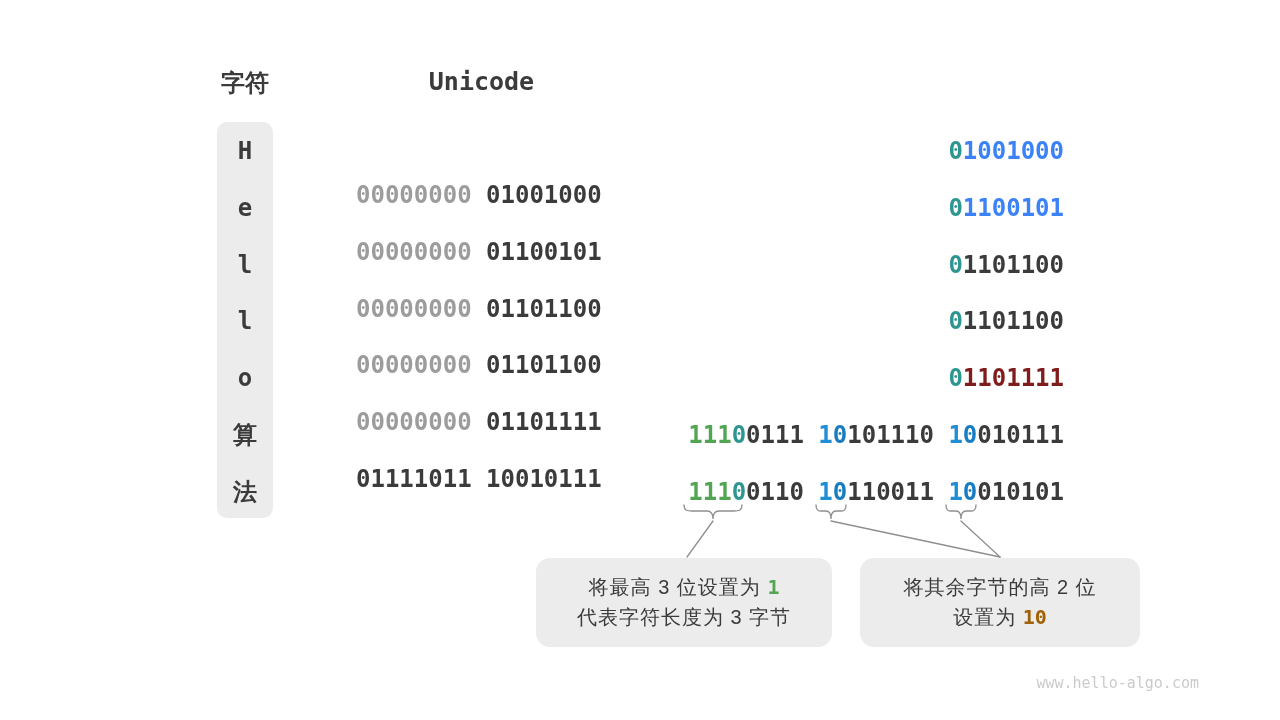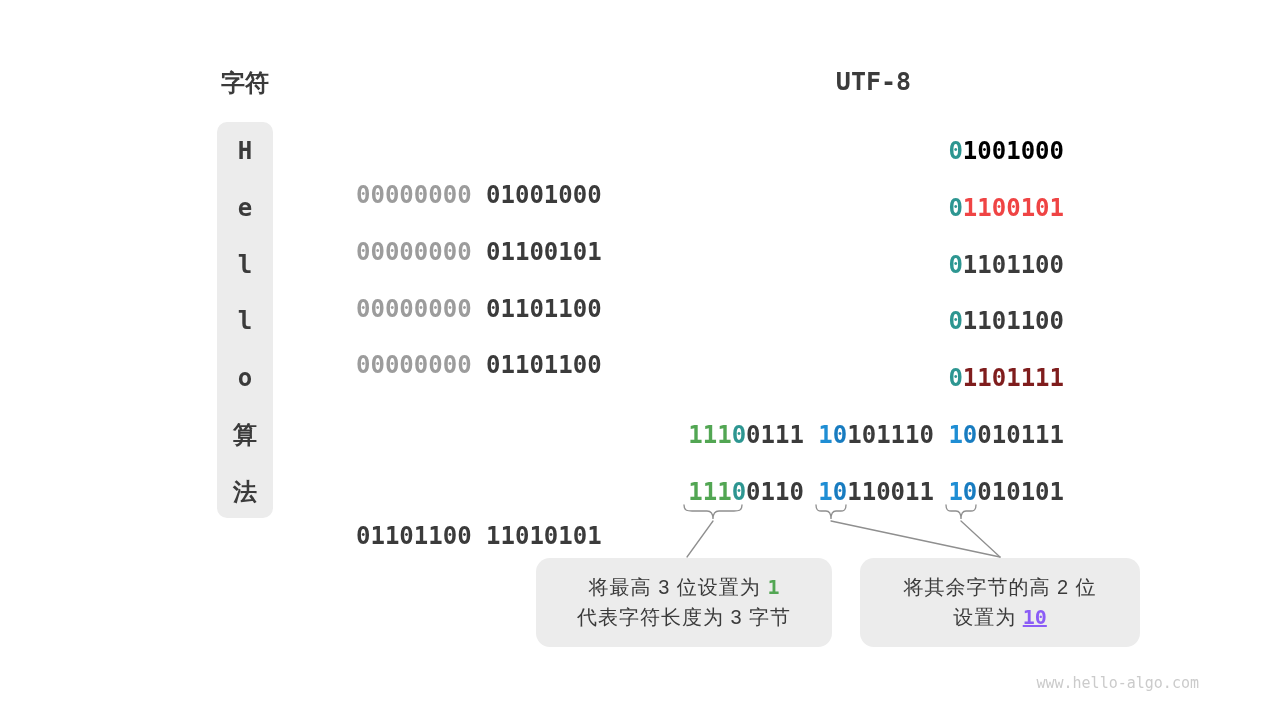--- a/index.html
+++ b/index.html
@@ -46,56 +46,57 @@
     font-weight:700;letter-spacing:0;
   }
   .watermark{position:absolute;right:37px;top:674px;font-size:15px;color:#cbcbcb;margin-left:46px;}
 </style>
 </head>
 <body>
 
 <div class="canvas">
 
   <div class="hdr hdr-char">字符</div>
-  <div class="hdr hdr-utf8 mono">UTF-8</div>
+  <div class="hdr hdr-unicode mono">Unicode</div>
 
   <div class="char-col-bg"></div>
 
   <div id="rows">
       <div class="row" style="top: 136px;">
         <div class="cell-char mono-char">H</div>
         <div class="cell-unicode"><span style="color: rgb(156, 156, 156);">00000000</span> <span style="color: rgb(59, 59, 59);">01001000</span></div>
-        <div class="cell-utf8"><span style="color: rgb(45, 150, 145);">0</span><span style="color: #000000;">1001000</span></div>
+        <div class="cell-utf8"><span style="color: rgb(45, 150, 145);">0</span><span style="color: #3b82f6;">1001000</span></div>
       </div>
       <div class="row" style="top: 193px;">
         <div class="cell-char mono-char">e</div>
         <div class="cell-unicode"><span style="color: rgb(156, 156, 156);">00000000</span> <span style="color: rgb(59, 59, 59);">01100101</span></div>
-        <div class="cell-utf8"><span style="color: rgb(45, 150, 145);">0</span><span style="color: #ef4444;">1100101</span></div>
+        <div class="cell-utf8"><span style="color: rgb(45, 150, 145);">0</span><span style="color: #3b82f6;">1100101</span></div>
       </div>
       <div class="row" style="top: 250px;">
         <div class="cell-char mono-char">l</div>
         <div class="cell-unicode"><span style="color: rgb(156, 156, 156);">00000000</span> <span style="color: rgb(59, 59, 59);">01101100</span></div>
         <div class="cell-utf8"><span style="color: rgb(45, 150, 145);">0</span><span style="color: rgb(59, 59, 59);">1101100</span></div>
       </div>
       <div class="row" style="top: 306px;">
         <div class="cell-char mono-char">l</div>
         <div class="cell-unicode"><span style="color: rgb(156, 156, 156);">00000000</span> <span style="color: rgb(59, 59, 59);">01101100</span></div>
         <div class="cell-utf8"><span style="color: rgb(45, 150, 145);">0</span><span style="color: rgb(59, 59, 59);">1101100</span></div>
       </div>
       <div class="row" style="top: 363px;">
         <div class="cell-char mono-char">o</div>
+        <div class="cell-unicode"><span style="color: rgb(156, 156, 156);">00000000</span> <span style="color: rgb(59, 59, 59);">01101111</span></div>
         <div class="cell-utf8"><span style="color: rgb(45, 150, 145);">0</span><span style="color: #7f1d1d;">1101111</span></div>
       </div>
       <div class="row" style="top: 420px;">
         <div class="cell-char">算</div>
+        <div class="cell-unicode"><span style="color: rgb(59, 59, 59);">01111011</span> <span style="color: rgb(59, 59, 59);">10010111</span></div>
         <div class="cell-utf8"><span style="color: rgb(82, 166, 83);">111</span><span style="color: rgb(45, 150, 145);">0</span><span style="color: rgb(59, 59, 59);">0111</span> <span style="color: rgb(31, 142, 212);">1</span><span style="color: rgb(24, 124, 192);">0</span><span style="color: rgb(59, 59, 59);">101110</span> <span style="color: rgb(31, 142, 212);">1</span><span style="color: rgb(24, 124, 192);">0</span><span style="color: rgb(59, 59, 59);">010111</span></div>
       </div>
       <div class="row" style="top: 477px;">
         <div class="cell-char">法</div>
-        <div class="cell-unicode"><span style="color: rgb(59, 59, 59);">01101100</span> <span style="color: rgb(59, 59, 59);">11010101</span></div>
         <div class="cell-utf8"><span style="color: rgb(82, 166, 83);">111</span><span style="color: rgb(45, 150, 145);">0</span><span style="color: rgb(59, 59, 59);">0110</span> <span style="color: rgb(31, 142, 212);">1</span><span style="color: rgb(24, 124, 192);">0</span><span style="color: rgb(59, 59, 59);">110011</span> <span style="color: rgb(31, 142, 212);">1</span><span style="color: rgb(24, 124, 192);">0</span><span style="color: rgb(59, 59, 59);">010101</span></div>
       </div>
     </div>
 
   <svg class="overlay" viewBox="0 0 1280 720">
     <g stroke="#8f8f8f" stroke-width="1.3" fill="none" stroke-linecap="round">
       <path d="M684,505 C684,511 688,511 692,511 L707,511 C711,511 713,513 713,519 C713,513 715,511 719,511 L734,511 C738,511 742,511 742,505"></path>
       <path d="M816,505 C816,511 819,511 821,511 L826,511 C829,511 831,513 831,519 C831,513 833,511 836,511 L841,511 C843,511 846,511 846,505"></path>
       <path d="M946,505 C946,511 949,511 951,511 L956,511 C959,511 961,513 961,519 C961,513 963,511 966,511 L971,511 C973,511 976,511 976,505"></path>
       <line x1="713" y1="521" x2="687" y2="557"></line>
@@ -103,18 +104,18 @@
       <line x1="961" y1="521" x2="1000" y2="557"></line>
     </g>
   </svg>
 
   <div class="ann-box ann-box1" id="ann-box1">
       <div class="ann-line"><span style="color: rgb(59, 59, 59);">将最高 3 位设置为 </span><span class="seg-mono" style="color: rgb(82, 166, 83);">1</span></div>
       <div class="ann-line"><span style="color: rgb(59, 59, 59);">代表字符长度为 3 字节</span></div>
     </div>
   <div class="ann-box ann-box2" id="ann-box2">
       <div class="ann-line"><span style="color: rgb(59, 59, 59);">将其余字节的高 2 位</span></div>
-      <div class="ann-line"><span style="color: rgb(59, 59, 59);">设置为 </span><span class="seg-mono" style="color: #8b5cf6; text-decoration: underline;">10</span></div>
+      <div class="ann-line"><span style="color: rgb(59, 59, 59);">设置为 </span><span class="seg-mono" style="color: #a16207;">10</span></div>
     </div>
 
   <div class="watermark mono">www.hello-algo.com</div>
 
 </div>
 
 </body></html>

